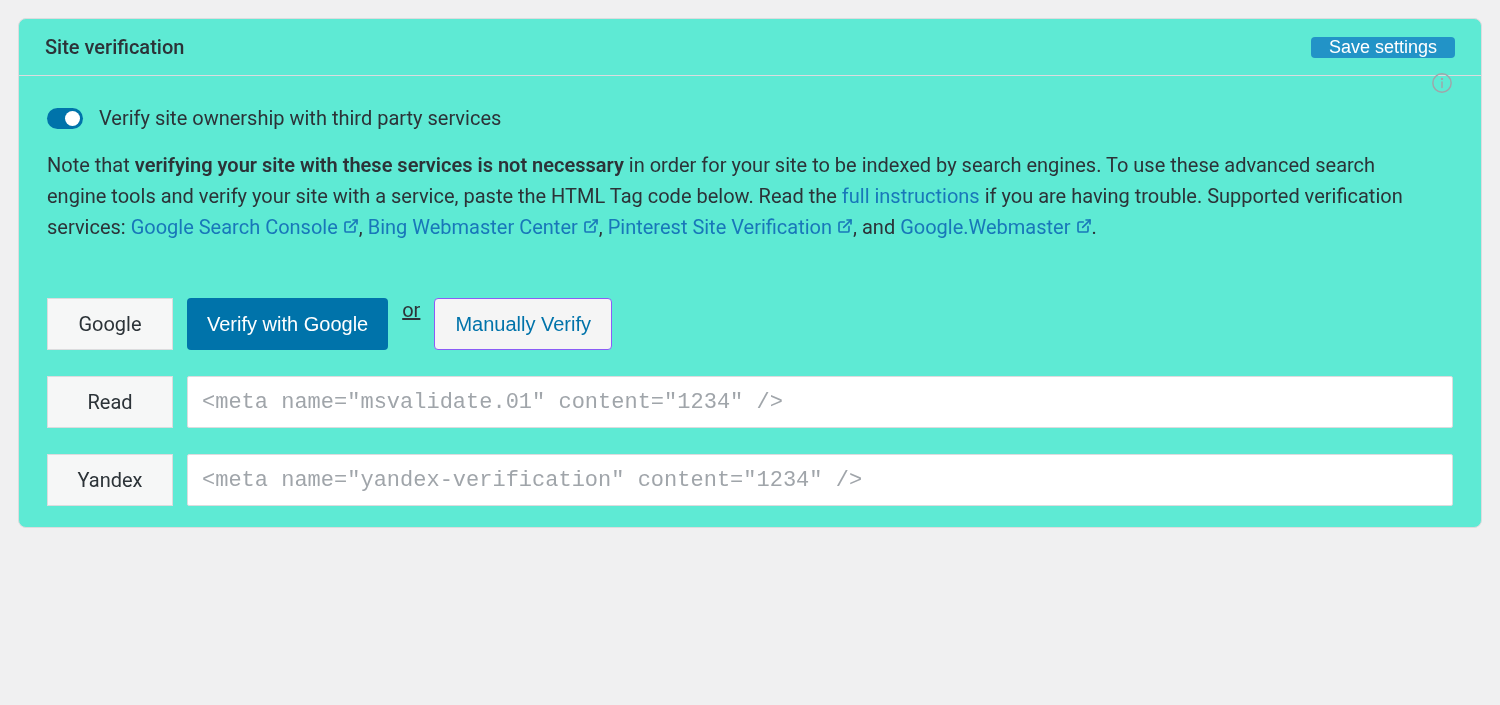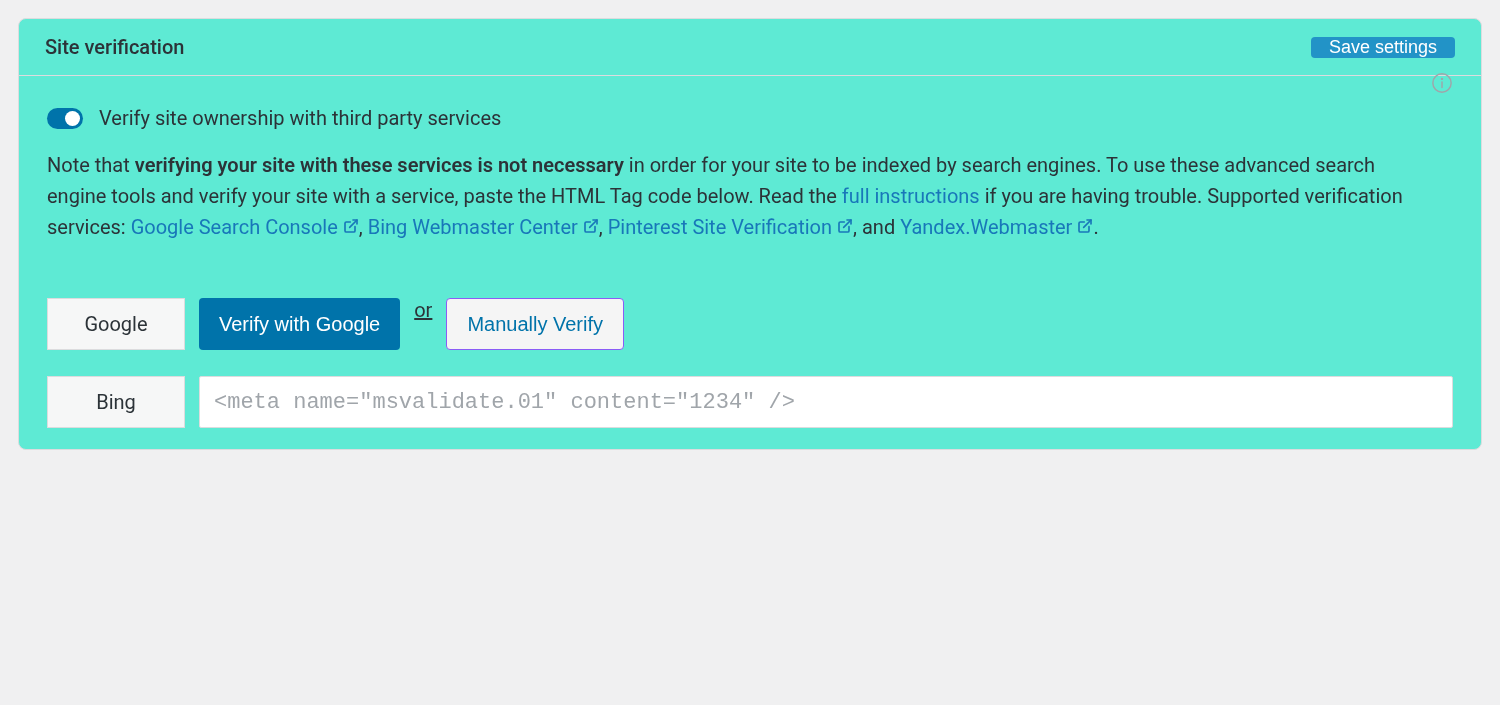--- a/index.html
+++ b/index.html
@@ -106,21 +106,21 @@
     margin-top:34px;
   }
   .field-row {
     display:flex;
     align-items:stretch;
     gap:14px;
     margin-bottom:26px;
   }
   .field-row:last-child { margin-bottom:0; }
   .field-label {
-    width:138px;
+    width:126px;
     flex-shrink:0;
     display:flex;
     align-items:center;
     justify-content:center;
     border:1px solid #dcdcde;
     background:#f6f7f7;
     font-size:20px;
     color:#2c3338;
     min-height:52px;
   }
@@ -198,21 +198,21 @@
                 <polyline points="15 3 21 3 21 9"></polyline>
                 <line x1="10" y1="14" x2="21" y2="3"></line>
               </svg></span><span>, </span><a href="#"><span>Bing Webmaster Center</span></a><span class="ext-icon"><svg class="ext" viewBox="0 0 24 24" fill="none" stroke="#1877b9" stroke-width="2.5" stroke-linecap="round" stroke-linejoin="round">
                 <path d="M18 13v6a2 2 0 0 1-2 2H5a2 2 0 0 1-2-2V8a2 2 0 0 1 2-2h6"></path>
                 <polyline points="15 3 21 3 21 9"></polyline>
                 <line x1="10" y1="14" x2="21" y2="3"></line>
               </svg></span><span>, </span><a href="#"><span>Pinterest Site Verification</span></a><span class="ext-icon"><svg class="ext" viewBox="0 0 24 24" fill="none" stroke="#1877b9" stroke-width="2.5" stroke-linecap="round" stroke-linejoin="round">
                 <path d="M18 13v6a2 2 0 0 1-2 2H5a2 2 0 0 1-2-2V8a2 2 0 0 1 2-2h6"></path>
                 <polyline points="15 3 21 3 21 9"></polyline>
                 <line x1="10" y1="14" x2="21" y2="3"></line>
-              </svg></span><span>, and </span><a href="#"><span>Yandex.Webmaster</span></a><span class="ext-icon"><svg class="ext" viewBox="0 0 24 24" fill="none" stroke="#1877b9" stroke-width="2.5" stroke-linecap="round" stroke-linejoin="round">
+              </svg></span><span>, and </span><a href="#"><span>Google.Webmaster</span></a><span class="ext-icon"><svg class="ext" viewBox="0 0 24 24" fill="none" stroke="#1877b9" stroke-width="2.5" stroke-linecap="round" stroke-linejoin="round">
                 <path d="M18 13v6a2 2 0 0 1-2 2H5a2 2 0 0 1-2-2V8a2 2 0 0 1 2-2h6"></path>
                 <polyline points="15 3 21 3 21 9"></polyline>
                 <line x1="10" y1="14" x2="21" y2="3"></line>
               </svg></span><span>.</span>
         </p>
       </div>
 
       <span class="info-icon">
         <svg viewBox="0 0 24 24" fill="none" stroke="#a0a5aa" stroke-width="1.6">
             <circle cx="12" cy="12" r="10"></circle>
@@ -227,22 +227,26 @@
       <div class="field-row">
         <div class="field-label">Google</div>
         <div class="google-actions">
           <button class="btn-primary">Verify with Google</button>
           <span class="or-sep">or</span>
           <button class="btn-outline">Manually Verify</button>
         </div>
       </div>
 
       <div class="field-row">
-        <div class="field-label">Bing</div>
+        <div class="field-label">Read</div>
         <input class="field-input" type="text" placeholder="&lt;meta name=&quot;msvalidate.01&quot; content=&quot;1234&quot; /&gt;" style="">
       </div>
 
 
+      <div class="field-row">
+        <div class="field-label">Yandex</div>
+        <input class="field-input" type="text" placeholder="&lt;meta name=&quot;yandex-verification&quot; content=&quot;1234&quot; /&gt;" style="">
+      </div>
 
     </div>
 
   </div>
 </div>
 
 </body></html>

